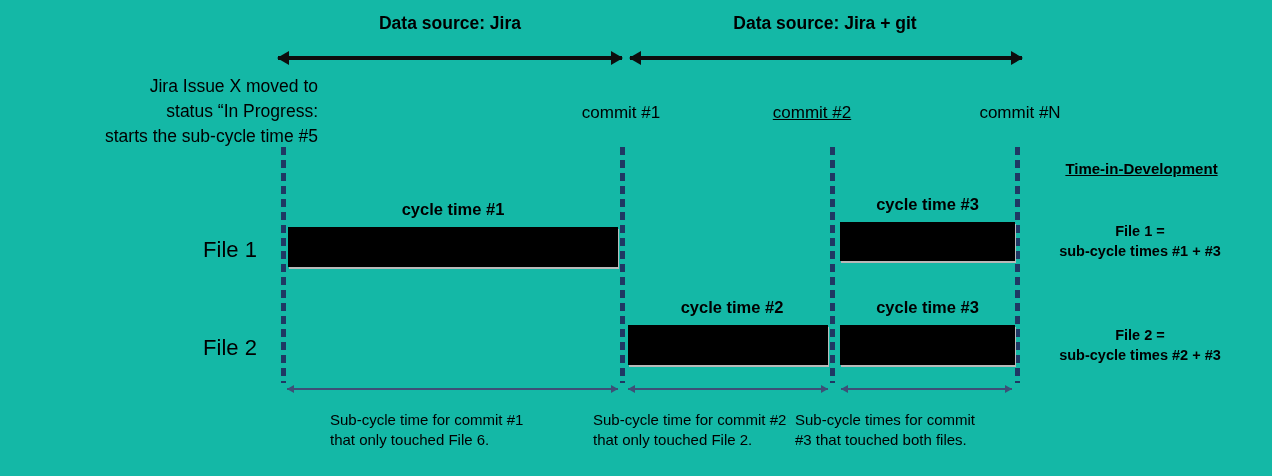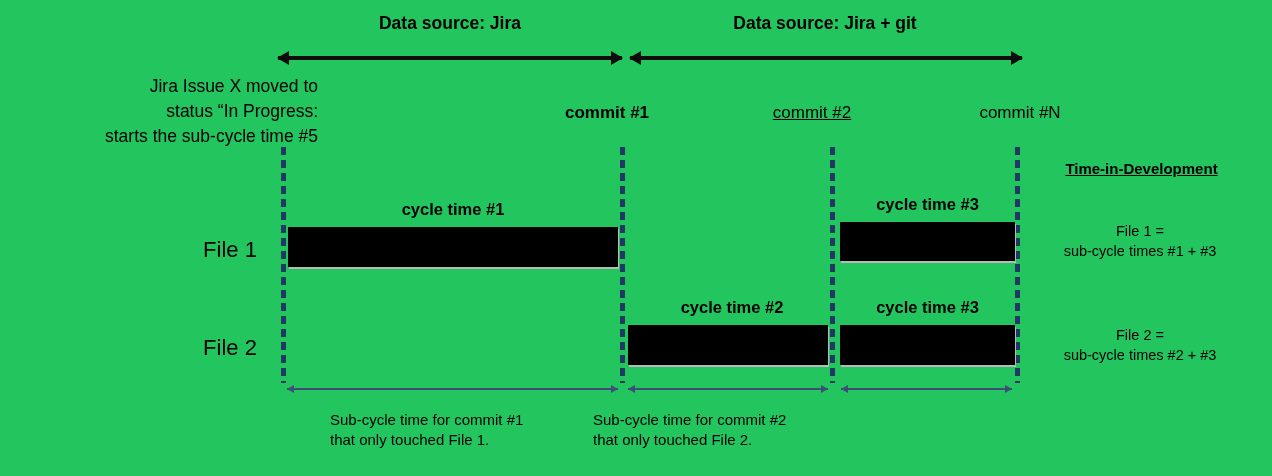--- a/index.html
+++ b/index.html
@@ -5,21 +5,21 @@
   * { margin: 0; padding: 0; box-sizing: border-box; }
   html, body { background: #ffffff; }
   body {
     font-family: "Liberation Sans", sans-serif;
     color: #000;
   }
   .canvas {
     position: relative;
     width: 1272px;
     height: 476px;
-    background: #22c55e;
+    background: #14b8a6;
     overflow: hidden;
   }
   .abs { position: absolute; }
 
   
   .top-label {
     font-weight: bold;
     font-size: 17.5px;
     text-align: center;
     white-space: nowrap;
@@ -89,21 +89,21 @@
 
   
   .summary-title {
     font-weight: bold;
     font-size: 15px;
     text-decoration: underline;
     text-align: center;
     white-space: nowrap;
   }
   .summary-formula {
-    font-weight: normal;
+    font-weight: bold;
     font-size: 14.5px;
     line-height: 20px;
     text-align: center;
     white-space: nowrap;
   }
 
   
   .dim-line {
     height: 2px;
     background: var(--dim-color, #3e4f77);
@@ -141,21 +141,21 @@
 
   <div class="abs thick-arrow" style="left:278px; top:56px; width:344px;"></div>
   <div class="abs thick-arrow" style="left:630px; top:56px; width:392px;"></div>
 
   <div class="abs left-note" style="left:0px; top:74px; width:274px;margin-left:44px;">
     <div>Jira Issue X moved to</div>
     <div>status “In Progress:</div>
     <div>starts the sub-cycle time #5</div>
   </div>
 
-  <div class="abs commit-label" style="left:547px; top:103px; width:120px;font-weight:bold;">commit #1</div>
+  <div class="abs commit-label" style="left:561px; top:103px; width:120px;">commit #1</div>
   <div class="abs commit-label" style="left:752px; top:103px; width:120px;text-decoration:underline;">commit #2</div>
   <div class="abs commit-label" style="left:960px; top:103px; width:120px;">commit #N</div>
 
   <div class="abs dashed-v" style="left:281px; top:147px; height:236px;"></div>
   <div class="abs dashed-v" style="left:620px; top:147px; height:236px;"></div>
   <div class="abs dashed-v" style="left:830px; top:147px; height:236px;"></div>
   <div class="abs dashed-v" style="left:1015px; top:147px; height:236px;"></div>
 
   <div class="abs file-label" style="left:195px; top:237px; width:70px;">File 1</div>
   <div class="abs file-label" style="left:195px; top:335px; width:70px;">File 2</div>
@@ -179,20 +179,24 @@
     <div>File 2 =</div>
     <div>sub-cycle times #2 + #3</div>
   </div>
 
   <div class="abs dim-line" style="left:287px; top:388px; width:331px;"></div>
   <div class="abs dim-line" style="left:628px; top:388px; width:200px;"></div>
   <div class="abs dim-line" style="left:841px; top:388px; width:171px;"></div>
 
   <div class="abs caption" style="left:330px; top:410px; width:280px;">
     <div>Sub-cycle time for commit #1</div>
-    <div>that only touched File 1.</div>
+    <div>that only touched File 6.</div>
   </div>
   <div class="abs caption" style="left:593px; top:410px; width:270px;">
     <div>Sub-cycle time for commit #2</div>
     <div>that only touched File 2.</div>
   </div>
+  <div class="abs caption" style="left:795px; top:410px; width:270px;">
+    <div>Sub-cycle times for commit</div>
+    <div>#3 that touched both files.</div>
+  </div>
 
 </div>
 
 </body></html>

